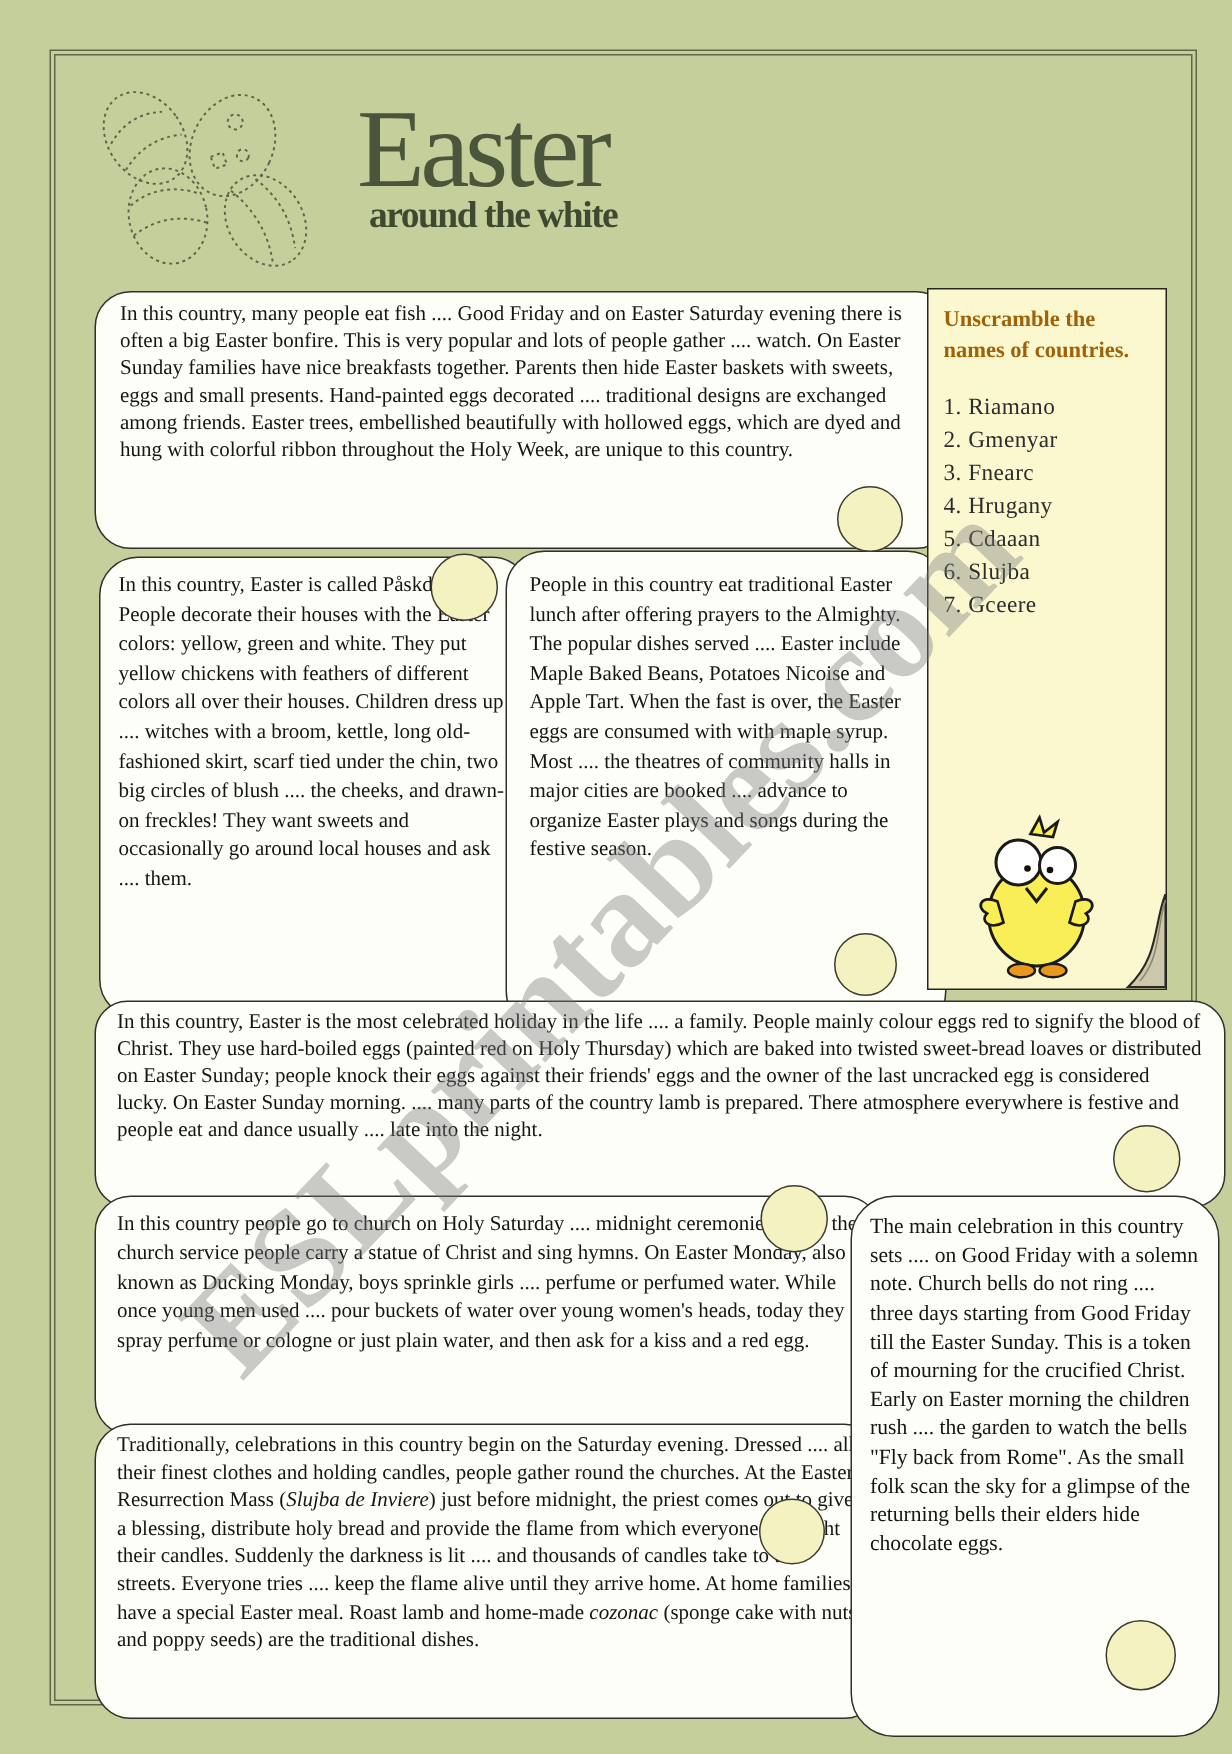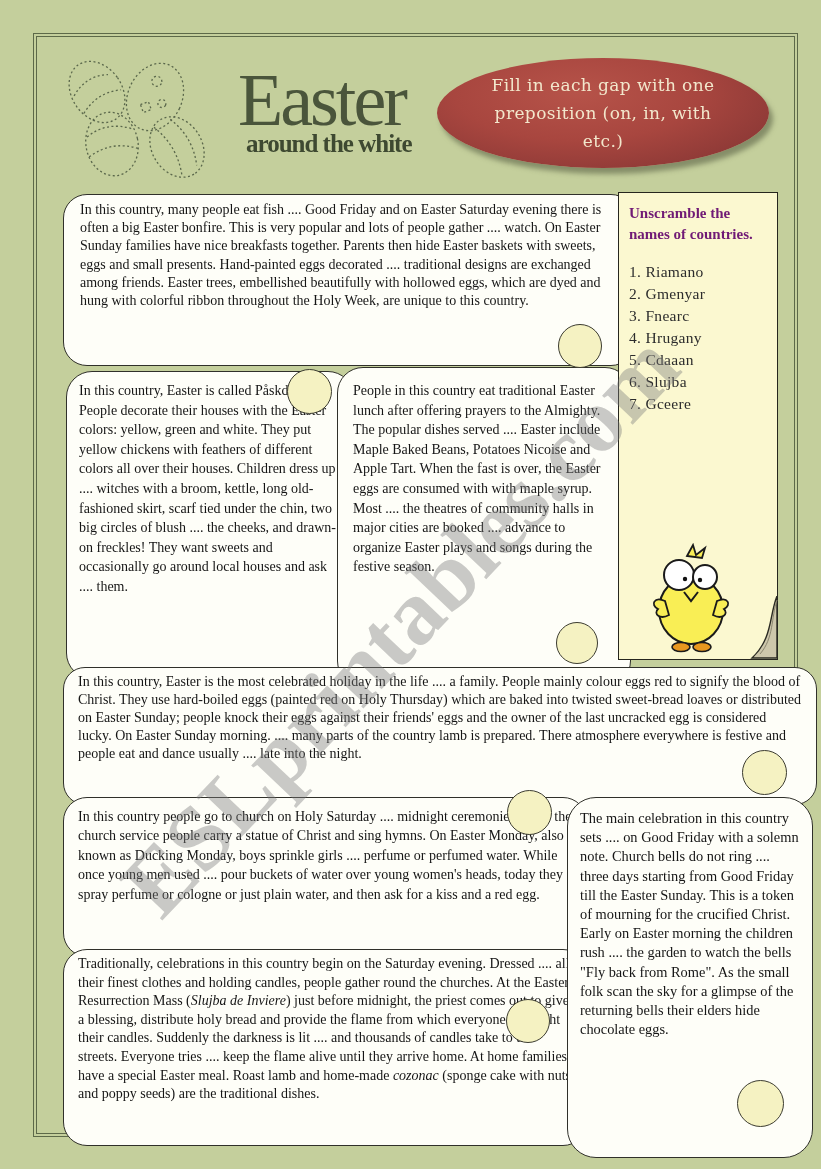--- a/index.html
+++ b/index.html
@@ -39,21 +39,21 @@
   .c1{left:558px;top:324px;width:42px;height:42px;}
   .c2{left:287px;top:369px;width:43px;height:43px;}
   .c3{left:556px;top:622px;width:40px;height:40px;}
   .c4{left:742px;top:750px;width:43px;height:43px;}
   .c5{left:507px;top:790px;width:43px;height:43px;}
   .c6{left:506px;top:999px;width:42px;height:42px;}
   .c7{left:737px;top:1080px;width:45px;height:45px;}
   
   .sidebar{position:absolute;left:618px;top:192px;width:160px;height:468px;background:#fbf8d0;
            border:1px solid #26261e;z-index:2;padding:8px 10px;box-sizing:border-box;}
-  .sidebar h3{margin:2px 0 0 0;font-size:15px;line-height:21px;font-weight:bold;color:#701a75;}
+  .sidebar h3{margin:2px 0 0 0;font-size:15px;line-height:21px;font-weight:bold;color:#a16207;}
   .country-list{margin-top:16px;}
   .country-row{font-size:15.5px;line-height:22px;color:#2c2c2c;letter-spacing:0.3px;}
   .read-heading{margin-top:16px !important;}
   .chick{position:absolute;left:30px;top:350px;}
   .curl{position:absolute;right:-1px;bottom:-1px;}
   
   .eggs{position:absolute;left:52px;top:52px;z-index:1;}
   
   .watermark{position:absolute;left:-60px;top:555px;width:920px;height:140px;line-height:140px;
              text-align:center;font-size:92px;font-weight:bold;font-family:"Liberation Serif",serif;
@@ -89,23 +89,20 @@
         <ellipse cx="125" cy="95" rx="32" ry="25"></ellipse>
         <path d="M98,86 Q125,76 151,88"></path>
           <path d="M96,104 Q125,94 152,106"></path>
       </g>
     </g>
   </svg>
 
   <div class="title-main">Easter</div>
   <div class="title-sub">around the white</div>
 
-  <div class="oval">
-    <div class="oval-text">Fill in each gap with one preposition (on, in, with etc.)</div>
-  </div>
 
   <div class="box b1">
     <p>In this country, many people eat fish .... Good Friday and on Easter Saturday evening there is often a big Easter bonfire. This is very popular and lots of people gather .... watch. On Easter Sunday families have nice breakfasts together. Parents then hide Easter baskets with sweets, eggs and small presents. Hand-painted eggs decorated .... traditional designs are exchanged among friends. Easter trees, embellished beautifully with hollowed eggs, which are dyed and hung with colorful ribbon throughout the Holy Week, are unique to this country.</p>
   </div>
   <div class="circle c1"></div>
 
   <div class="box b2">
     <p>In this country, Easter is called Påskdagen. People decorate their houses with the Easter colors: yellow, green and white. They put yellow chickens with feathers of different colors all over their houses. Children dress up .... witches with a broom, kettle, long old-fashioned skirt, scarf tied under the chin, two big circles of blush .... the cheeks, and drawn-on freckles! They want sweets and occasionally go around local houses and ask .... them.</p>
   </div>
   <div class="circle c2"></div>

